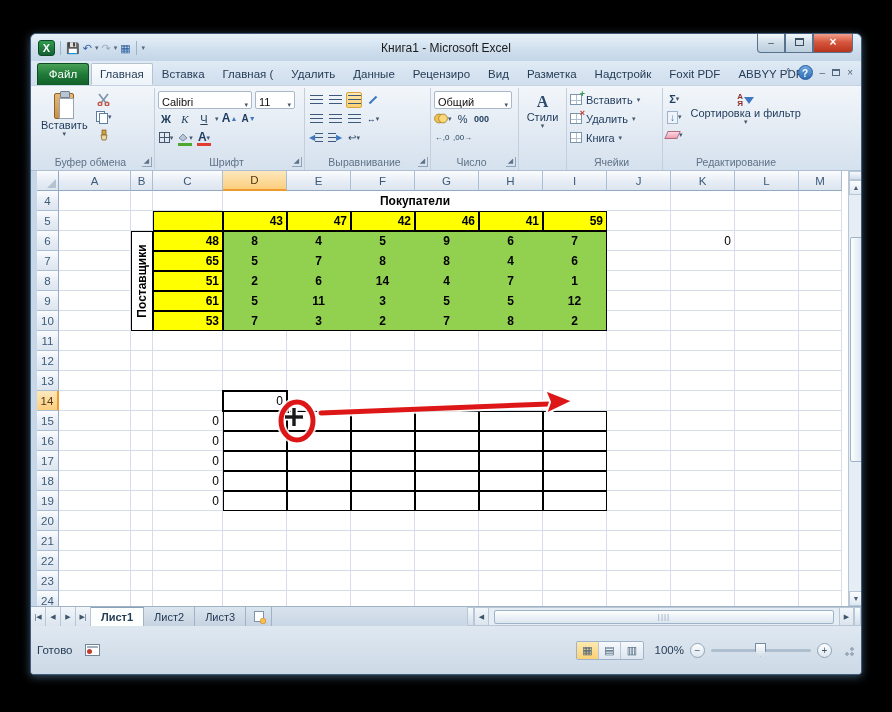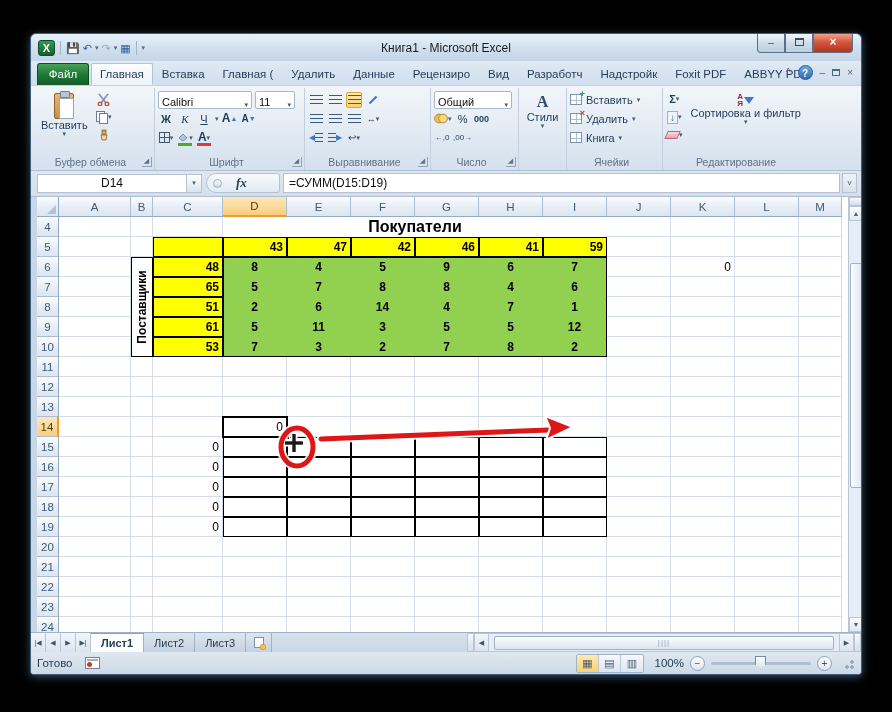--- a/index.html
+++ b/index.html
@@ -126,21 +126,21 @@
   .cell { border-right:1px solid #d6dde8; border-bottom:1px solid #d6dde8; padding:0 3px;
     display:flex; align-items:center; color:#000; overflow:hidden; }
   .cell.r { justify-content:flex-end; }
   .cell.c { justify-content:center; }
   .cell.b { font-weight:bold; }
   .cell.yellow { background:#ffff00; }
   .cell.green { background:#92d050; border-right-color:#92d050; border-bottom-color:#92d050; }
   .cell.blk { border:1px solid #000; }
   .cell.wbg { border-right-color:transparent; border-bottom-color:transparent; background:#fff; }
   .ov { position:absolute; pointer-events:none; }
-  .ov-title { left:186px; top:20px; width:384px; height:20px; background:#fff; font-weight:bold; font-size:16px;
+  .ov-title { left:186px; top:20px; width:384px; height:20px; background:#fff; font-weight:bold; font-size:12px;
     display:flex; align-items:center; justify-content:center; }
   .ov-suppliers { left:94px; top:60px; width:22px; height:100px; background:#fff; border:1px solid #000;
     display:flex; align-items:center; justify-content:center; }
   .ov-suppliers span { transform:rotate(-90deg); font-weight:bold; font-size:12px; white-space:nowrap; }
   .ov-greenframe { left:186px; top:60px; width:384px; height:100px; border:1px solid #000; }
   .ov-selection { left:185px; top:219px; width:66px; height:22px; border:2px solid #000; }
   .ov-selection:after { content:''; position:absolute; right:-4px; bottom:-4px; width:5px; height:5px;
     background:#000; border:1px solid #fff; }
   .anno { position:absolute; left:0; top:0; z-index:6; pointer-events:none; }
   .vscroll { position:absolute; left:811px; top:0; width:15px; height:435px; background:#e6edf4;
@@ -229,21 +229,21 @@
   <div class="tabstrip">
     <div class="file-tab">Файл</div>
     <div id="rtabs" style="display:flex;">
         <div class="rtab active">Главная</div>
         <div class="rtab">Вставка</div>
         <div class="rtab">Главная (</div>
         <div class="rtab">Удалить</div>
         <div class="rtab">Данные</div>
         <div class="rtab">Рецензиро</div>
         <div class="rtab">Вид</div>
-        <div class="rtab">Разработч</div>
+        <div class="rtab">Разметка</div>
         <div class="rtab">Надстройк</div>
         <div class="rtab">Foxit PDF</div>
         <div class="rtab">ABBYY PDF</div>
       </div>
     <div class="strip-controls">
       <span class="sc">^</span>
       <span class="help-circ">?</span>
       <span class="sc">–</span>
       <span class="mini-restore"></span>
       <span class="sc">×</span>
@@ -464,30 +464,20 @@
             <span class="funnel"></span>
           </span>
           <span class="cap" style="white-space:pre-line">Сортировка и фильтр</span>
           <span class="dropcaret">▾</span>
         </div>
       </div>
       <div class="glabel">Редактирование</div>
     </div>
   </div>
 
-  <div class="fbar">
-    <div class="namebox">D14</div>
-    <div class="nb-drop">▾</div>
-    <div class="fx-pill">
-      <span class="fx-dot"></span>
-      <span class="fx">fx</span>
-    </div>
-    <div class="finput">=СУММ(D15:D19)</div>
-    <div class="fexpand">v</div>
-  </div>
 
   <div class="sheet-area">
     <div class="sheet-grid" id="grid">
         <div class="corner"></div>
         <div class="ch">A</div>
         <div class="ch">B</div>
         <div class="ch">C</div>
         <div class="ch sel">D</div>
         <div class="ch">E</div>
         <div class="ch">F</div>

